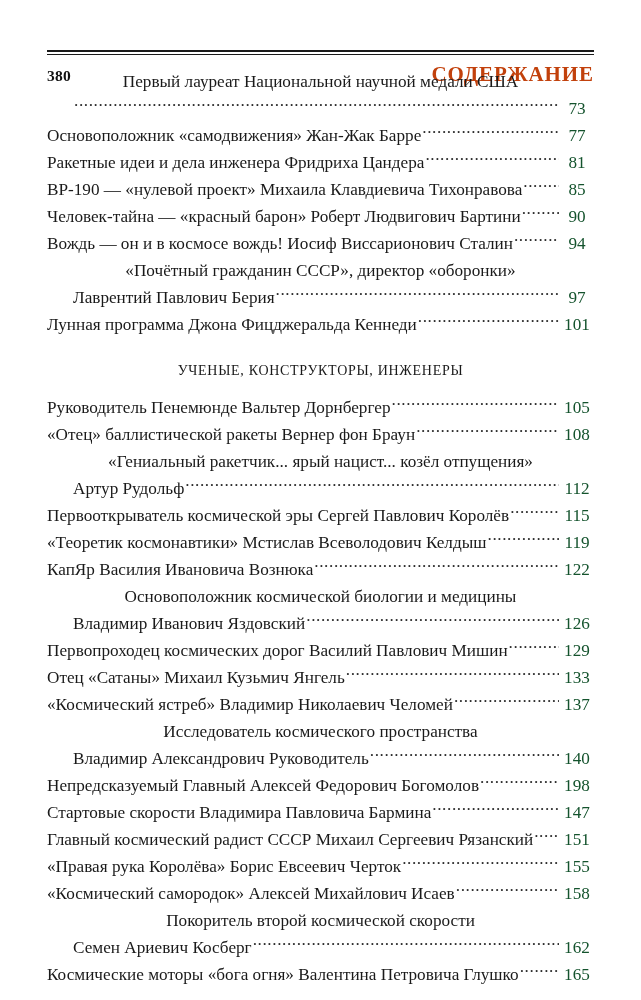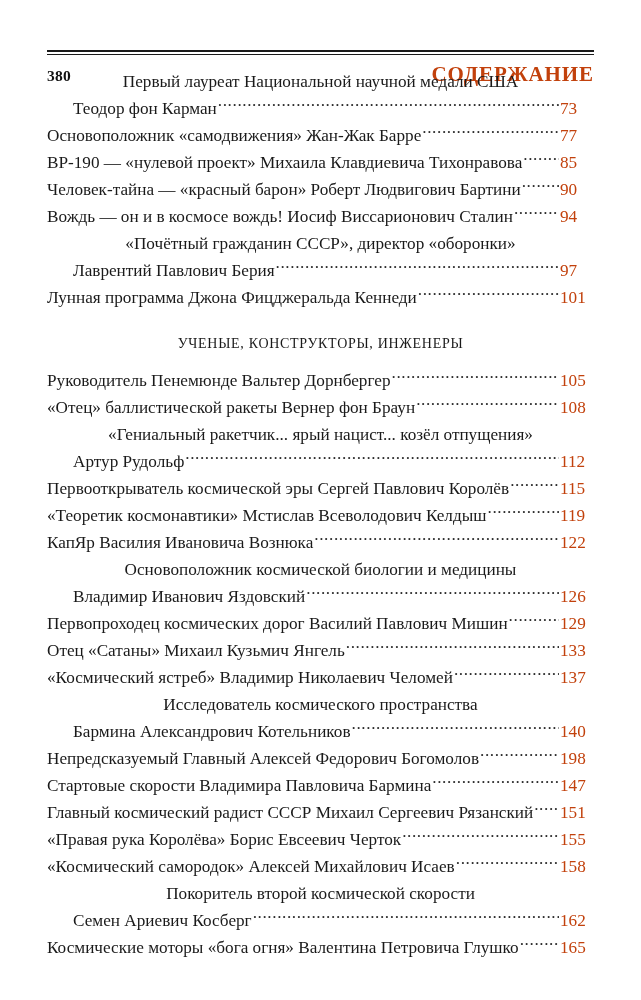--- a/index.html
+++ b/index.html
@@ -98,23 +98,23 @@
     bottom: 0;
     white-space: nowrap;
     letter-spacing: 0.6px;
     font-size: 17.2px;
     color: #2a2a2a;
   }
 
   .page-num {
     flex: 0 0 auto;
     width: 34px;
-    text-align: left;
+    text-align: center;
     font-size: 17.2px;
-    color: #c2410c;
+    color: #14532d;
   }
 
   
   .toc-line.plain .entry-text { flex: 1 1 auto; }
 
   
   .section-heading {
     text-align: center;
     font-size: 14px;
     letter-spacing: 0.7px;
@@ -137,30 +137,34 @@
     <div class="rule-thick"></div>
     <div class="rule-gap"></div>
     <div class="rule-thin"></div>
   </div>
 
   <div class="toc" id="toc-root">
       <div class="toc-line plain">
         <span class="entry-text">Первый лауреат Национальной научной медали США</span>
       </div>
       <div class="toc-line indent">
-        <span class="entry-text">Теодор фон Карман</span>
         <span class="leader"></span>
         <span class="page-num">73</span>
       </div>
       <div class="toc-line">
         <span class="entry-text">Основоположник «самодвижения» Жан-Жак Барре</span>
         <span class="leader"></span>
         <span class="page-num">77</span>
       </div>
       <div class="toc-line">
+        <span class="entry-text">Ракетные идеи и дела инженера Фридриха Цандера</span>
+        <span class="leader"></span>
+        <span class="page-num">81</span>
+      </div>
+      <div class="toc-line">
         <span class="entry-text">ВР-190 — «нулевой проект» Михаила Клавдиевича Тихонравова</span>
         <span class="leader"></span>
         <span class="page-num">85</span>
       </div>
       <div class="toc-line">
         <span class="entry-text">Человек-тайна — «красный барон» Роберт Людвигович Бартини</span>
         <span class="leader"></span>
         <span class="page-num">90</span>
       </div>
       <div class="toc-line">
@@ -235,21 +239,21 @@
       </div>
       <div class="toc-line">
         <span class="entry-text">«Космический ястреб» Владимир Николаевич Челомей</span>
         <span class="leader"></span>
         <span class="page-num">137</span>
       </div>
       <div class="toc-line plain">
         <span class="entry-text">Исследователь космического пространства</span>
       </div>
       <div class="toc-line indent">
-        <span class="entry-text">Бармина Александрович Котельников</span>
+        <span class="entry-text">Владимир Александрович Руководитель</span>
         <span class="leader"></span>
         <span class="page-num">140</span>
       </div>
       <div class="toc-line">
         <span class="entry-text">Непредсказуемый Главный Алексей Федорович Богомолов</span>
         <span class="leader"></span>
         <span class="page-num">198</span>
       </div>
       <div class="toc-line">
         <span class="entry-text">Стартовые скорости Владимира Павловича Бармина</span>

